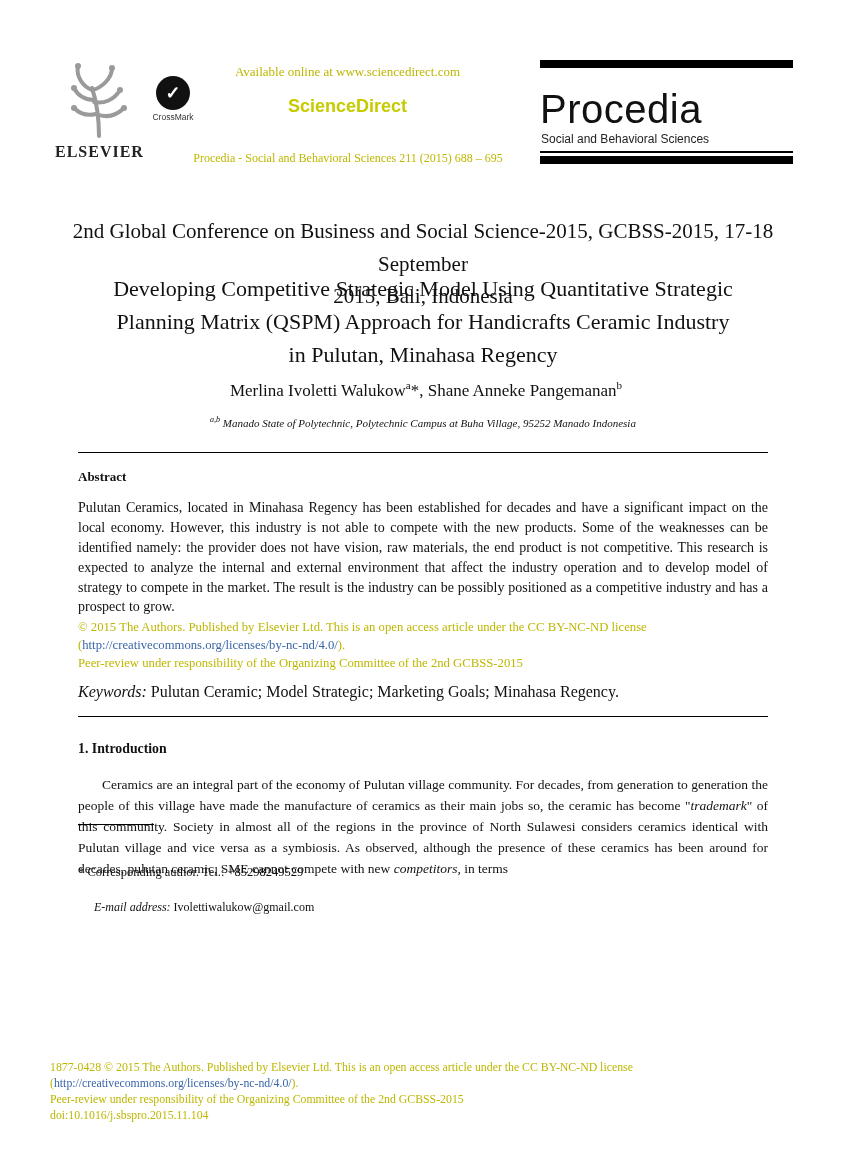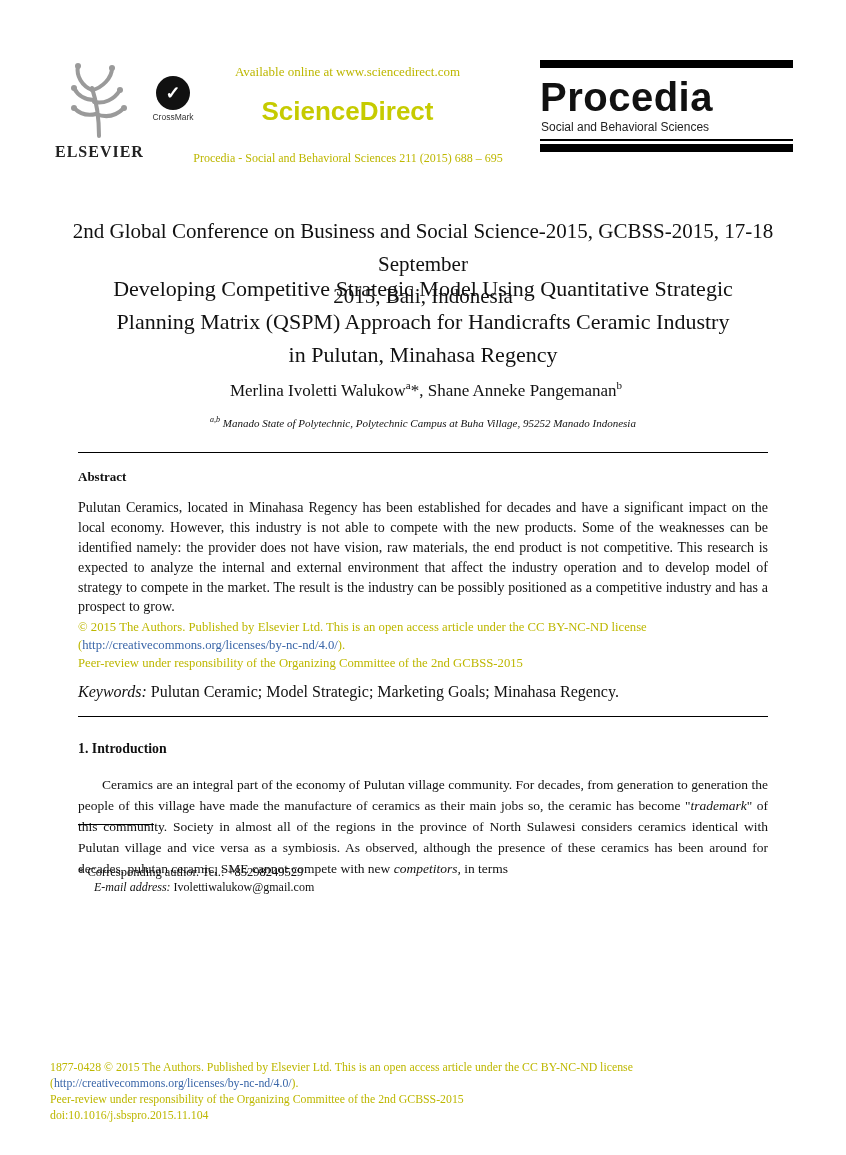--- a/index.html
+++ b/index.html
@@ -12,26 +12,26 @@
   
   .elsevier { position:absolute; left:55px; top:60px; width:88px; text-align:center; }
   .elsevier svg { display:block; margin:0 auto; }
   .elsevier-label { font-family:"Liberation Serif", serif; font-size:16px; font-weight:bold; letter-spacing:1px; color:#222; margin-top:3px; }
   .crossmark { position:absolute; left:147px; top:76px; width:52px; text-align:center; }
   .crossmark-circle { width:34px; height:34px; border-radius:50%; background:#111; color:#fff; margin:0 auto;
     display:flex; align-items:center; justify-content:center; font-family:"Liberation Sans", sans-serif; font-size:18px; font-weight:bold; }
   .crossmark-label { font-family:"Liberation Sans", sans-serif; font-size:8.5px; color:#333; margin-top:2px; }
   .center-head { position:absolute; left:195px; top:64px; width:305px; text-align:center; }
   .available-online { font-size:13px; color:#bdb700; }
-  .sciencedirect { font-family:"Liberation Sans", sans-serif; font-weight:bold; font-size:26px; color:#c6cb00; margin-top:16px; }
+  .sciencedirect { font-family:"Liberation Sans", sans-serif; font-weight:bold; font-size:18px; color:#c6cb00; margin-top:16px; }
   .journal-ref { position:absolute; left:168px; top:151px; width:360px; text-align:center; font-size:12px; color:#bdb700; }
   .procedia-box { position:absolute; left:540px; top:60px; width:253px; font-family:"Liberation Sans", sans-serif; }
   .bar-thick { height:8px; background:#000; }
   .bar-thin { height:2px; background:#000; }
-  .procedia-title { font-size:40px; font-weight:bold; color:#111; line-height:1.15; margin-top:6px; letter-spacing:0.5px; }
+  .procedia-title { font-size:40px; font-weight:normal; color:#111; line-height:1.15; margin-top:18px; letter-spacing:0.5px; }
   .procedia-subtitle { font-size:12px; color:#222; margin:0 0 5px 1px; }
   .procedia-box .bar-thin { margin-bottom:3px; }
   
   .conference { position:absolute; top:215px; left:70px; right:70px; text-align:center;
     font-size:21px; line-height:1.55; white-space:pre-line; }
   .paper-title { position:absolute; top:272px; left:55px; right:55px; text-align:center;
     font-size:22px; line-height:1.5; white-space:pre-line; }
   .authors { position:absolute; top:379px; left:84px; right:78px; text-align:center; font-size:17px; }
   .authors sup { font-size:11px; }
   .affiliation { position:absolute; top:415px; left:78px; right:78px; text-align:center;
@@ -48,21 +48,21 @@
   .keywords { font-size:16px; margin-top:11px; }
   .keywords .kw-label { font-style:italic; }
   .rule-bottom { margin-top:15px; }
   .intro-head { font-weight:bold; font-size:13.8px; margin:24px 0 18px 0; }
   .intro-para { font-size:13.5px; line-height:1.55; text-align:justify; text-indent:24px; }
   .ital { font-style:italic; }
   
   .footnote { position:absolute; top:824px; left:78px; width:620px; }
   .footnote-rule { width:76px; border:0; border-top:1px solid #000; margin-bottom:40px; }
   .fn-line1 { font-size:12.5px; }
-  .fn-line2 { font-size:12px; margin-left:16px; margin-top:0; }
+  .fn-line2 { font-size:12px; margin-left:16px; margin-top:20px; }
   .fn-line2 .ital { font-style:italic; }
   
   .footer { position:absolute; left:50px; top:1060px; right:50px; font-size:11.8px; line-height:1.35; }
 </style>
 </head>
 <body>
 
 <div class="page">
 
   <div class="elsevier">

